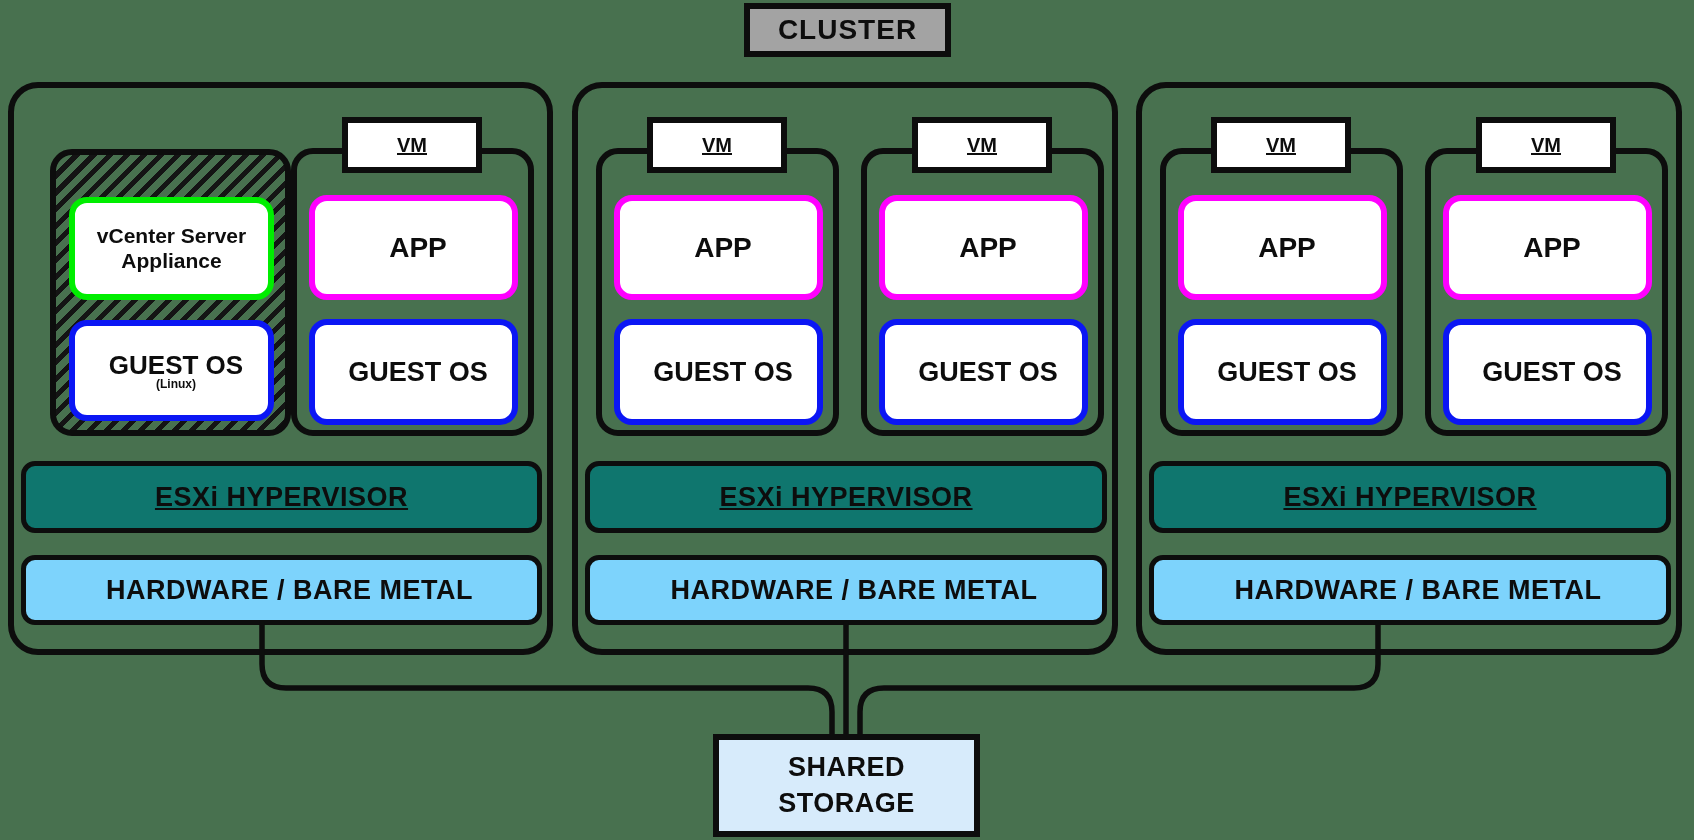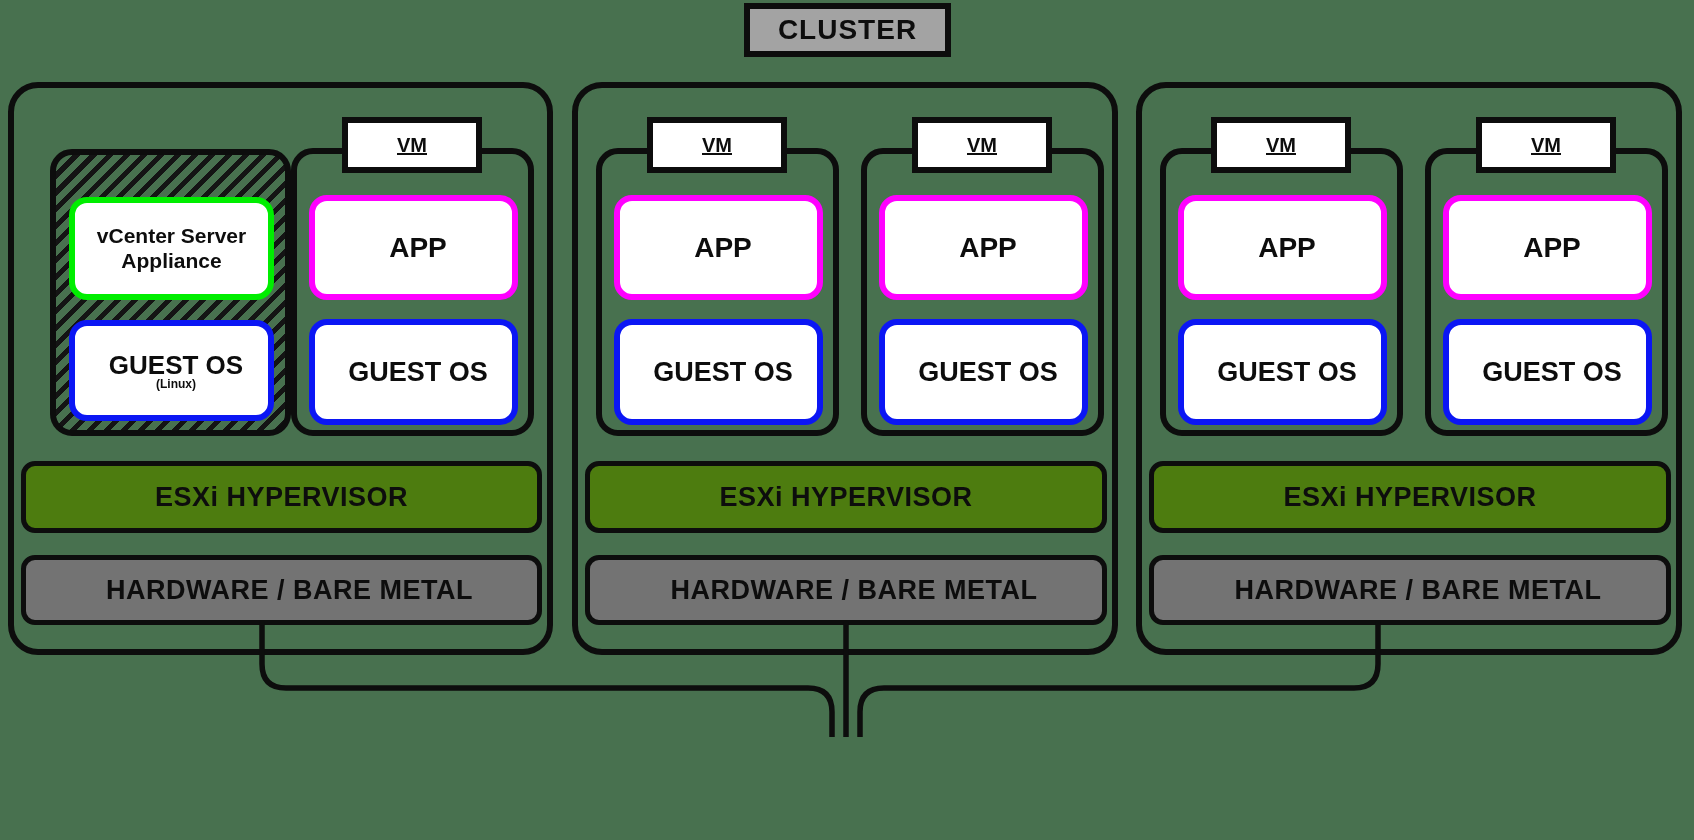--- a/index.html
+++ b/index.html
@@ -53,22 +53,22 @@
   .app       { left:12px; top:41px;  width:209px; height:105px; border:6px solid #FF00FF; font-size:28px; }
   .guest     { left:12px; top:165px; width:209px; height:106px; border:6px solid #0B16F4; font-size:27px; }
   .appliance { left:13px; top:42px;  width:205px; height:103px; border:6px solid #00EE00; font-size:21px; line-height:1.15; padding:0 14px; }
   .guest-linux { left:13px; top:165px; width:205px; height:101px; border:6px solid #0B16F4; font-size:26px; line-height:1.0; }
 
   
   .bar {
     left:7px; display:flex; align-items:center; justify-content:center;
     border:5px solid #0D0D0D; border-radius:14px; font-size:27px; letter-spacing:0.5px;
   }
-  .esxi { top:373px; height:72px; background:#4d7c0f; }
-  .hw   { top:467px; height:70px; background:#737373;padding-left:16px; }
+  .esxi { top:373px; height:72px; background:#0f766e;text-decoration:underline; }
+  .hw   { top:467px; height:70px; background:#7dd3fc;padding-left:16px; }
   .bar-w1 { width:521px; }
   .bar-w2 { width:522px; }
 
   
   .storage {
     left:713px; top:734px; width:267px; height:103px;
     background:#D7EBFB; border:6px solid #0D0D0D;
     display:flex; flex-direction:column; align-items:center; justify-content:center;
     font-size:27px; line-height:1.3; letter-spacing:0.5px; z-index:2; text-align:center;
   }
@@ -182,14 +182,18 @@
     </div>
 
     <div class="abs bar esxi bar-w2">
       <span>ESXi HYPERVISOR</span>
     </div>
     <div class="abs bar hw bar-w2">
       <span>HARDWARE / BARE METAL</span>
     </div>
   </div>
 
+  <div class="abs storage">
+    <span>SHARED</span>
+    <span>STORAGE</span>
+  </div>
 
 </div>
 
 </body></html>

